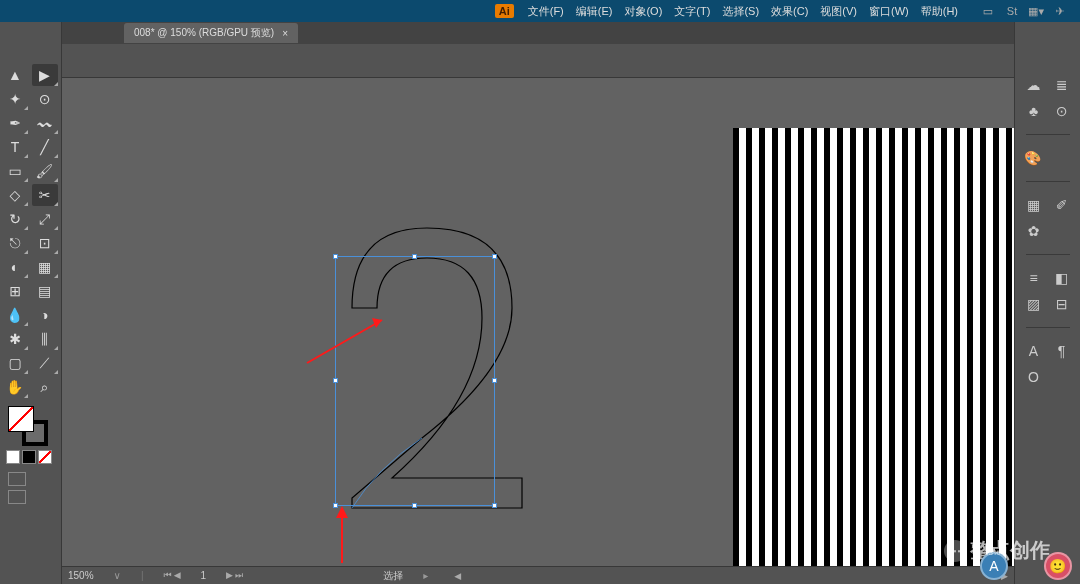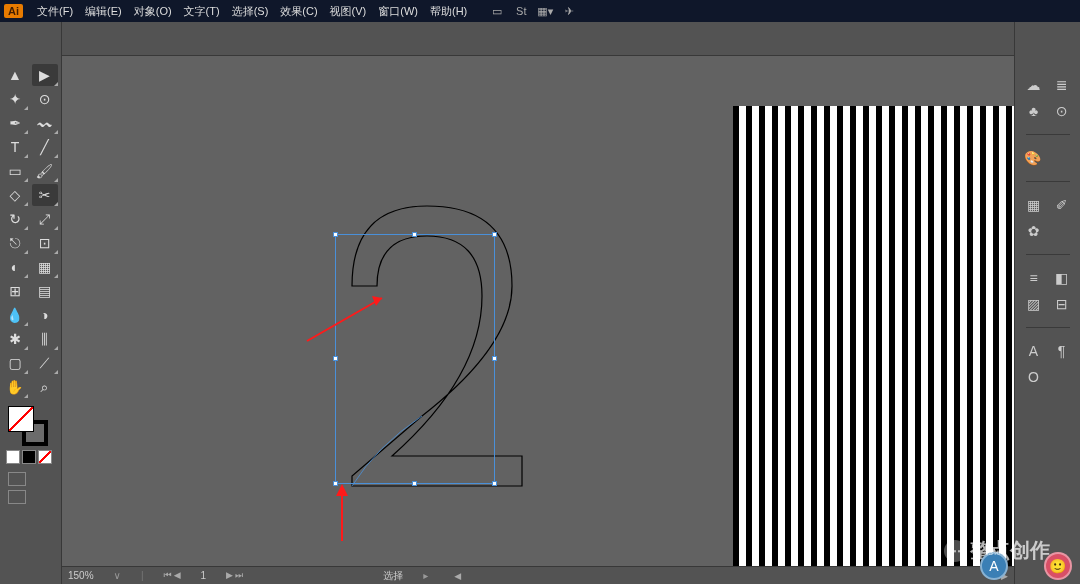--- a/index.html
+++ b/index.html
@@ -1,18 +1,18 @@
 <!DOCTYPE html>
 <html><head>
   <meta charset="utf-8">
   <style>
     * { margin: 0; padding: 0; box-sizing: border-box; font-family: "Microsoft YaHei", Arial, sans-serif; user-select: none; }
     body { width: 1080px; height: 584px; background: #323232; overflow: hidden; position: relative; }
     
-    .topbar { height: 22px; background: #0f172a; display: flex; align-items: center; padding: 0 4px; color: #ddd; font-size: 11px; }
+    .topbar { height: 22px; background: #0c4a6e; display: flex; align-items: center; padding: 0 12px; color: #ddd; font-size: 11px; justify-content: flex-end; }
     .ai-badge { background: #e87b00; color: #421e00; font-weight: bold; padding: 1px 4px; border-radius: 2px; margin-right: 8px; font-size: 11px; }
     .menu-item { padding: 0 6px; cursor: default; }
     .menu-icons { margin-left: 16px; display: flex; gap: 8px; align-items: center; }
     .icon-box { width: 16px; height: 16px; display: flex; align-items: center; justify-content: center; color: #aaa; }
     .topbar-right { margin-left: auto; display: flex; align-items: center; gap: 6px; }
     .workspace-dd { background: #434343; padding: 1px 8px; border-radius: 2px; font-size: 10px; }
     .search-box { background: #434343; padding: 2px 8px; border-radius: 2px; font-size: 10px; color: #888; width: 120px; }
     .win-controls { display: flex; gap: 8px; margin-left: 8px; color: #aaa; font-size: 12px; }
     
     .ctrl-bar { height: 34px; background: #535353; border-bottom: 1px solid #383838; }
@@ -138,20 +138,26 @@
       <div class="mode-row">
           <div class="mi"></div>
         </div>
       <div class="mode-row">
           <div class="mi"></div>
         </div>
     </div>
   </div>
 
   <div class="canvas-wrap">
+    <div class="tab-bar">
+      <div class="doc-tab">
+        <span>008* @ 150% (RGB/GPU 预览)</span>
+        <span class="tab-close">×</span>
+      </div>
+    </div>
     <div class="ctrl-bar"></div>
     <div class="canvas-area">
       <div class="stripes"></div>
       <svg class="num2" width="220" height="320">
         <path d="M 30 100 Q 30 20 105 20 Q 190 20 190 100 Q 190 160 100 230 L 30 290 L 30 300 L 200 300 L 200 270 L 70 270 Q 160 190 160 110 Q 160 50 105 50 Q 55 50 55 100 Z" fill="none" stroke="#000" stroke-width="1.2"></path>
         <path d="M 100 230 Q 55 260 30 300" fill="none" stroke="#4a90d9" stroke-width="0.8"></path>
       </svg>
       <div class="bbox">
         <div class="handle" style="top:-3px;left:-3px"></div>
         <div class="handle" style="top:-3px;left:50%;margin-left:-3px"></div>

